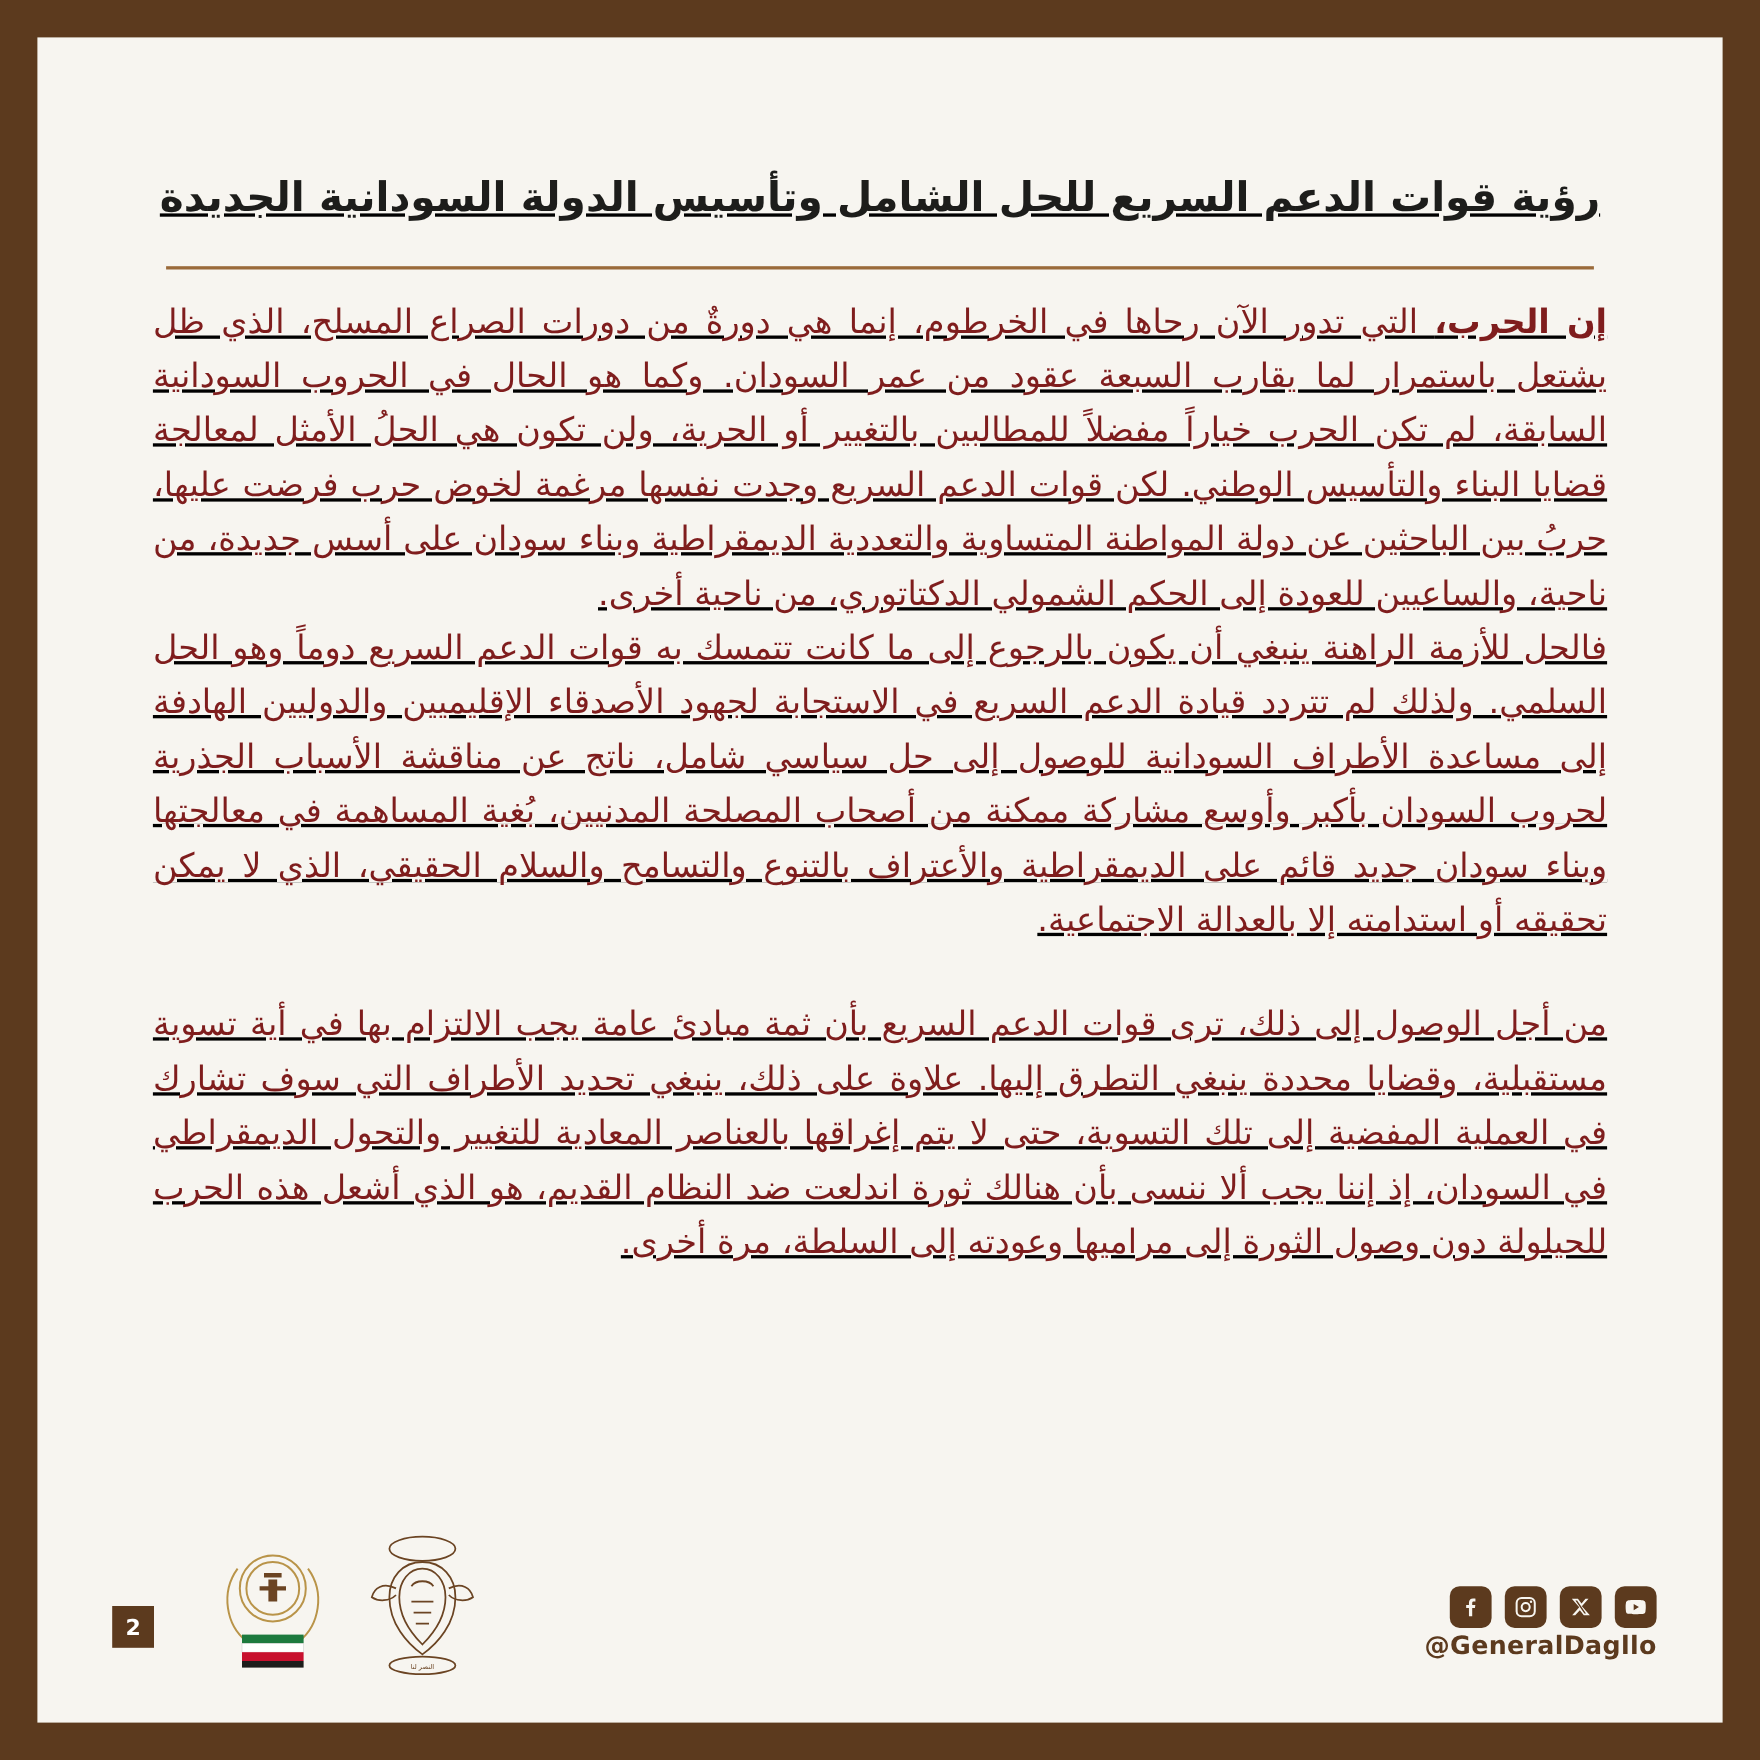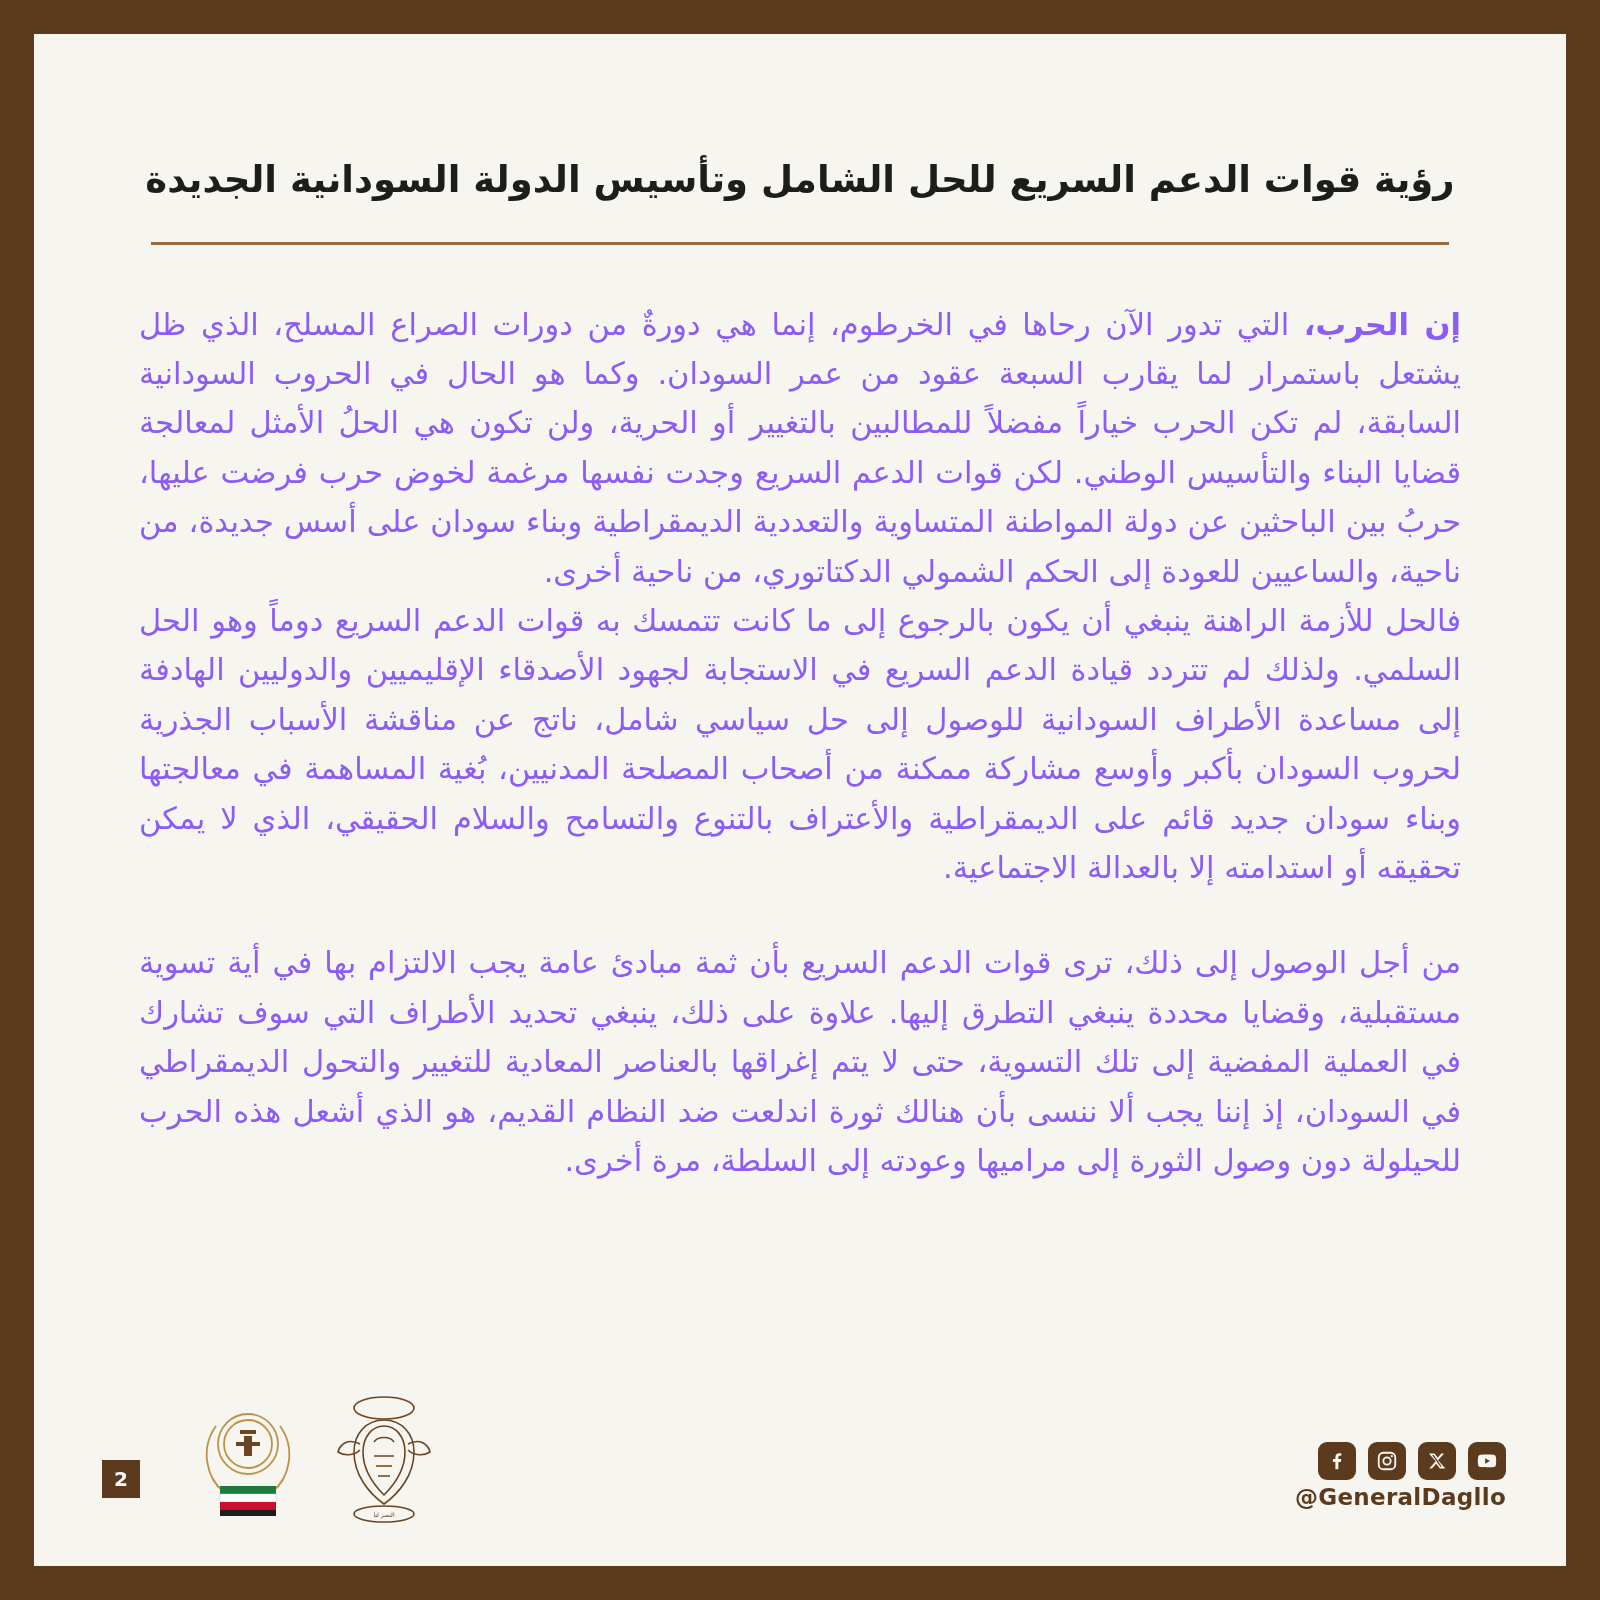--- a/index.html
+++ b/index.html
@@ -23,40 +23,41 @@
     box-sizing: border-box;
   }
   .inner {
     position: absolute;
     left: 0;
     top: 0;
     width: 100%;
     height: 100%;
     padding: 100px 105px 12px 105px;
     box-sizing: border-box;
+    text-decoration: underline;
   }
   .doc-title {
     font-size: 37px;
     font-weight: bold;
     color: #1d1d1b;
     text-align: center;
     line-height: 1.5;
     letter-spacing: 0;
     margin: 18px 0 0 0;
   }
   .title-rule {
     height: 3px;
     background: #9a6a3a;
     margin: 34px 12px 0 12px;
   }
   .body-text {
-    margin-top: 55px;
+    margin-top: 24px;
     font-size: 30.5px;
     line-height: 1.62;
-    color: #8b5cf6;
+    color: #7f1d1d;
     text-align: justify;
     text-align-last: right;
     direction: rtl;
   }
   .body-text p {
     margin: 0 0 0 0;
   }
   .body-text p.gap {
     margin-top: 46px;
   }

